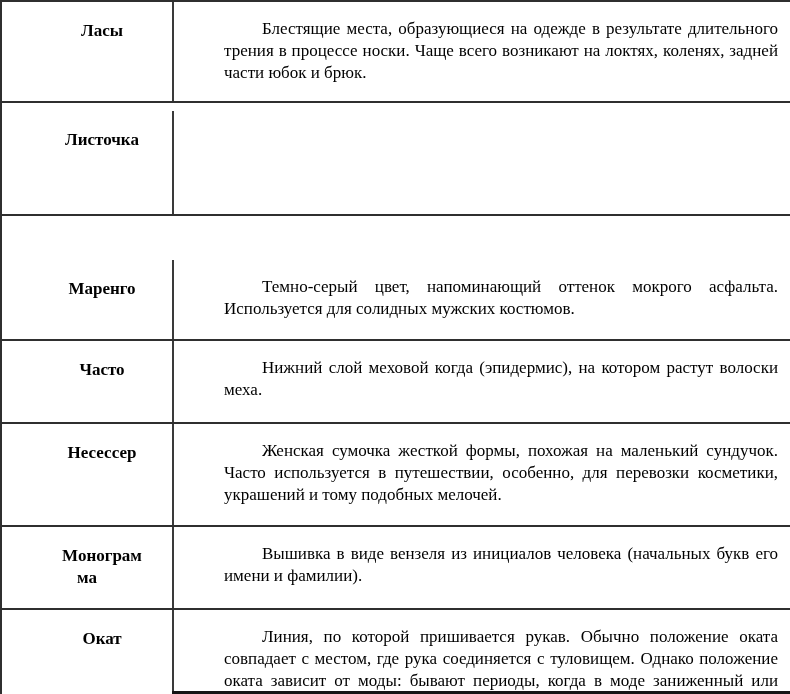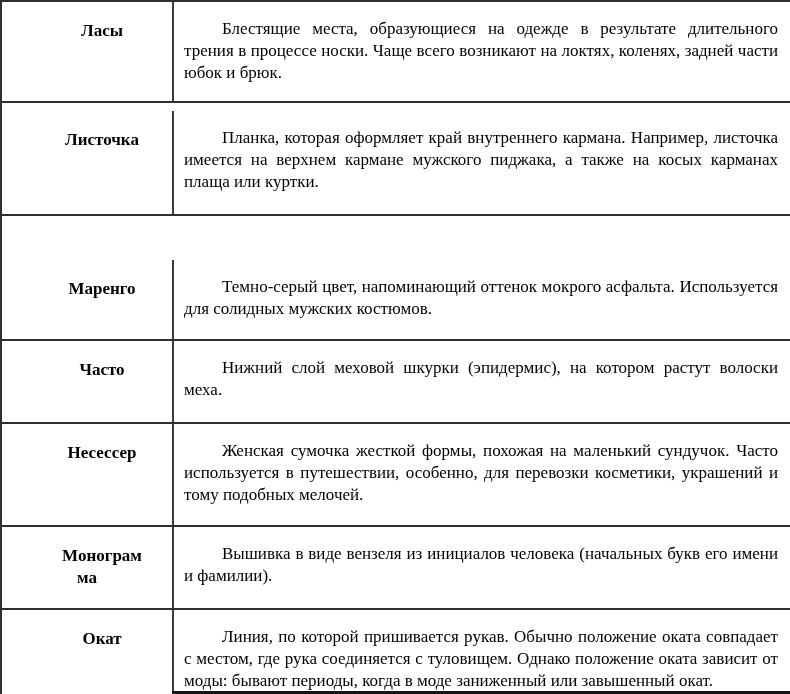--- a/index.html
+++ b/index.html
@@ -23,20 +23,21 @@
     width: 790px;
     border-top: 2px solid #2f2f2f;
     border-left: 2px solid #2f2f2f;
     box-sizing: border-box;
   }
   .t-row {
     display: flex;
     align-items: stretch;
     border-bottom: 2px solid #2f2f2f;
     box-sizing: border-box;
+    gap: 40px;
   }
   .t-row.r1 { min-height: 101px; }
   .t-row.r2 { min-height: 105px; margin-top: 8px; }
   .t-row.r3 { min-height: 81px; margin-top: 44px;  }
   .t-row.r4 { min-height: 83px;  }
   .t-row.r5 { min-height: 83px;  }
   .t-row.r6 { min-height: 103px; }
   .t-row.r7 { min-height: 119px; justify-content: center; }
   .cell-term {
     width: 172px;
@@ -75,31 +76,30 @@
 <div class="page">
   <div class="glossary-table">
 
     <div class="t-row r1">
       <div class="cell-term">Ласы</div>
       <div class="cell-def">Блестящие места, образующиеся на одежде в результате длительного трения в процессе носки. Чаще всего возникают на локтях, коленях, задней части юбок и брюк.</div>
     </div>
 
     <div class="t-row r2">
       <div class="cell-term">Листочка</div>
-      <div class="cell-def">Планка, которая оформляет край внутреннего кармана. Например, листочка имеется на верхнем кармане мужского пиджака, а также на косых карманах плаща или куртки.</div>
     </div>
 
     <div class="t-row r3">
       <div class="cell-term">Маренго</div>
       <div class="cell-def">Темно-серый цвет, напоминающий оттенок мокрого асфальта. Используется для солидных мужских костюмов.</div>
     </div>
 
     <div class="t-row r4">
       <div class="cell-term">Часто</div>
-      <div class="cell-def">Нижний слой меховой шкурки (эпидермис), на котором растут волоски меха.</div>
+      <div class="cell-def">Нижний слой меховой когда (эпидермис), на котором растут волоски меха.</div>
     </div>
 
     <div class="t-row r6">
       <div class="cell-term">Несессер</div>
       <div class="cell-def">Женская сумочка жесткой формы, похожая на маленький сундучок. Часто используется в путешествии, особенно, для перевозки косметики, украшений и тому подобных мелочей.</div>
     </div>
 
     <div class="t-row r5">
       <div class="cell-term">Монограм
 ма</div>

